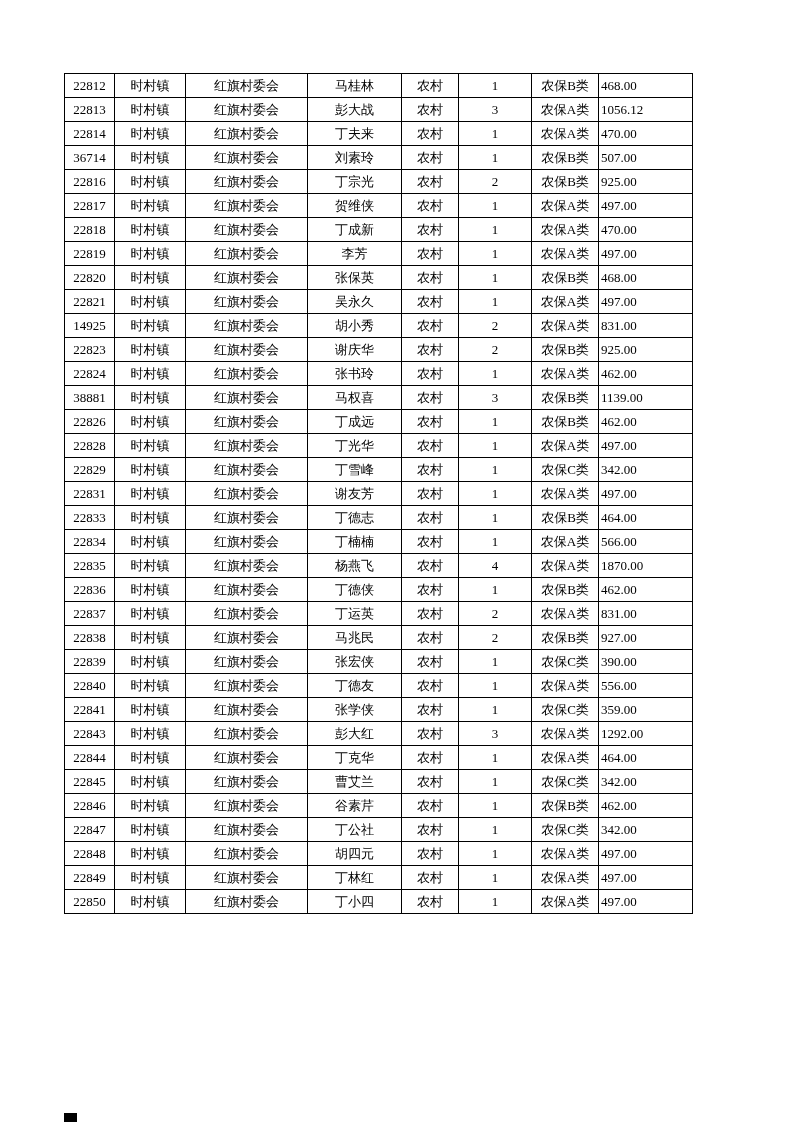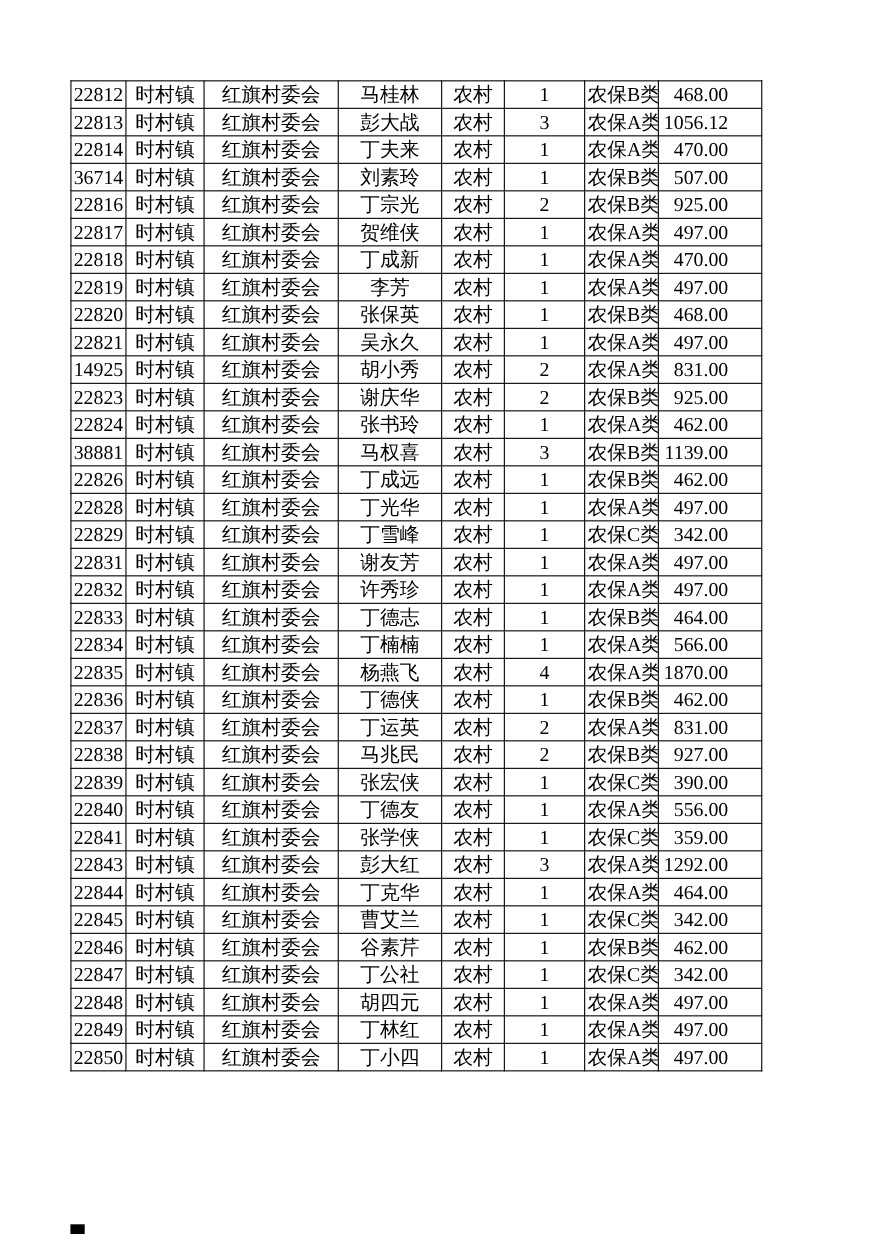--- a/index.html
+++ b/index.html
@@ -15,21 +15,21 @@
     color: #000000;
     overflow: hidden;
   }
   .sheet-table {
     position: absolute;
     left: 64px;
     top: 73px;
     border-collapse: collapse;
     table-layout: fixed;
     width: 628px;
-    font-size: 18px;
+    font-size: 13px;
   }
   .sheet-table td {
     border: 1px solid #000000;
     height: 23px;
     padding: 0 2px;
     text-align: center;
     vertical-align: middle;
     white-space: nowrap;
     overflow: hidden;
   }
@@ -37,21 +37,21 @@
   .sheet-table col.w0 { width: 50px; }
   .sheet-table col.w1 { width: 71px; }
   .sheet-table col.w2 { width: 122px; }
   .sheet-table col.w3 { width: 94px; }
   .sheet-table col.w4 { width: 57px; }
   .sheet-table col.w5 { width: 73px; }
   .sheet-table col.w6 { width: 67px; }
   .sheet-table col.w7 { width: 94px; }
   
   .sheet-table td.c7 {
-    text-align: right;
+    text-align: left;
     padding-right: 30px;
   }
   .print-mark {
     position: absolute;
     left: 64px;
     bottom: 0px;
     width: 13px;
     height: 9px;
     background: #000000;
   }
@@ -245,30 +245,20 @@
         <td class="c0">22831</td>
         <td class="c1">时村镇</td>
         <td class="c2">红旗村委会</td>
         <td class="c3">谢友芳</td>
         <td class="c4">农村</td>
         <td class="c5">1</td>
         <td class="c6">农保A类</td>
         <td class="c7">497.00</td>
       </tr>
       <tr>
-        <td class="c0">22832</td>
-        <td class="c1">时村镇</td>
-        <td class="c2">红旗村委会</td>
-        <td class="c3">许秀珍</td>
-        <td class="c4">农村</td>
-        <td class="c5">1</td>
-        <td class="c6">农保A类</td>
-        <td class="c7">497.00</td>
-      </tr>
-      <tr>
         <td class="c0">22833</td>
         <td class="c1">时村镇</td>
         <td class="c2">红旗村委会</td>
         <td class="c3">丁德志</td>
         <td class="c4">农村</td>
         <td class="c5">1</td>
         <td class="c6">农保B类</td>
         <td class="c7">464.00</td>
       </tr>
       <tr>

